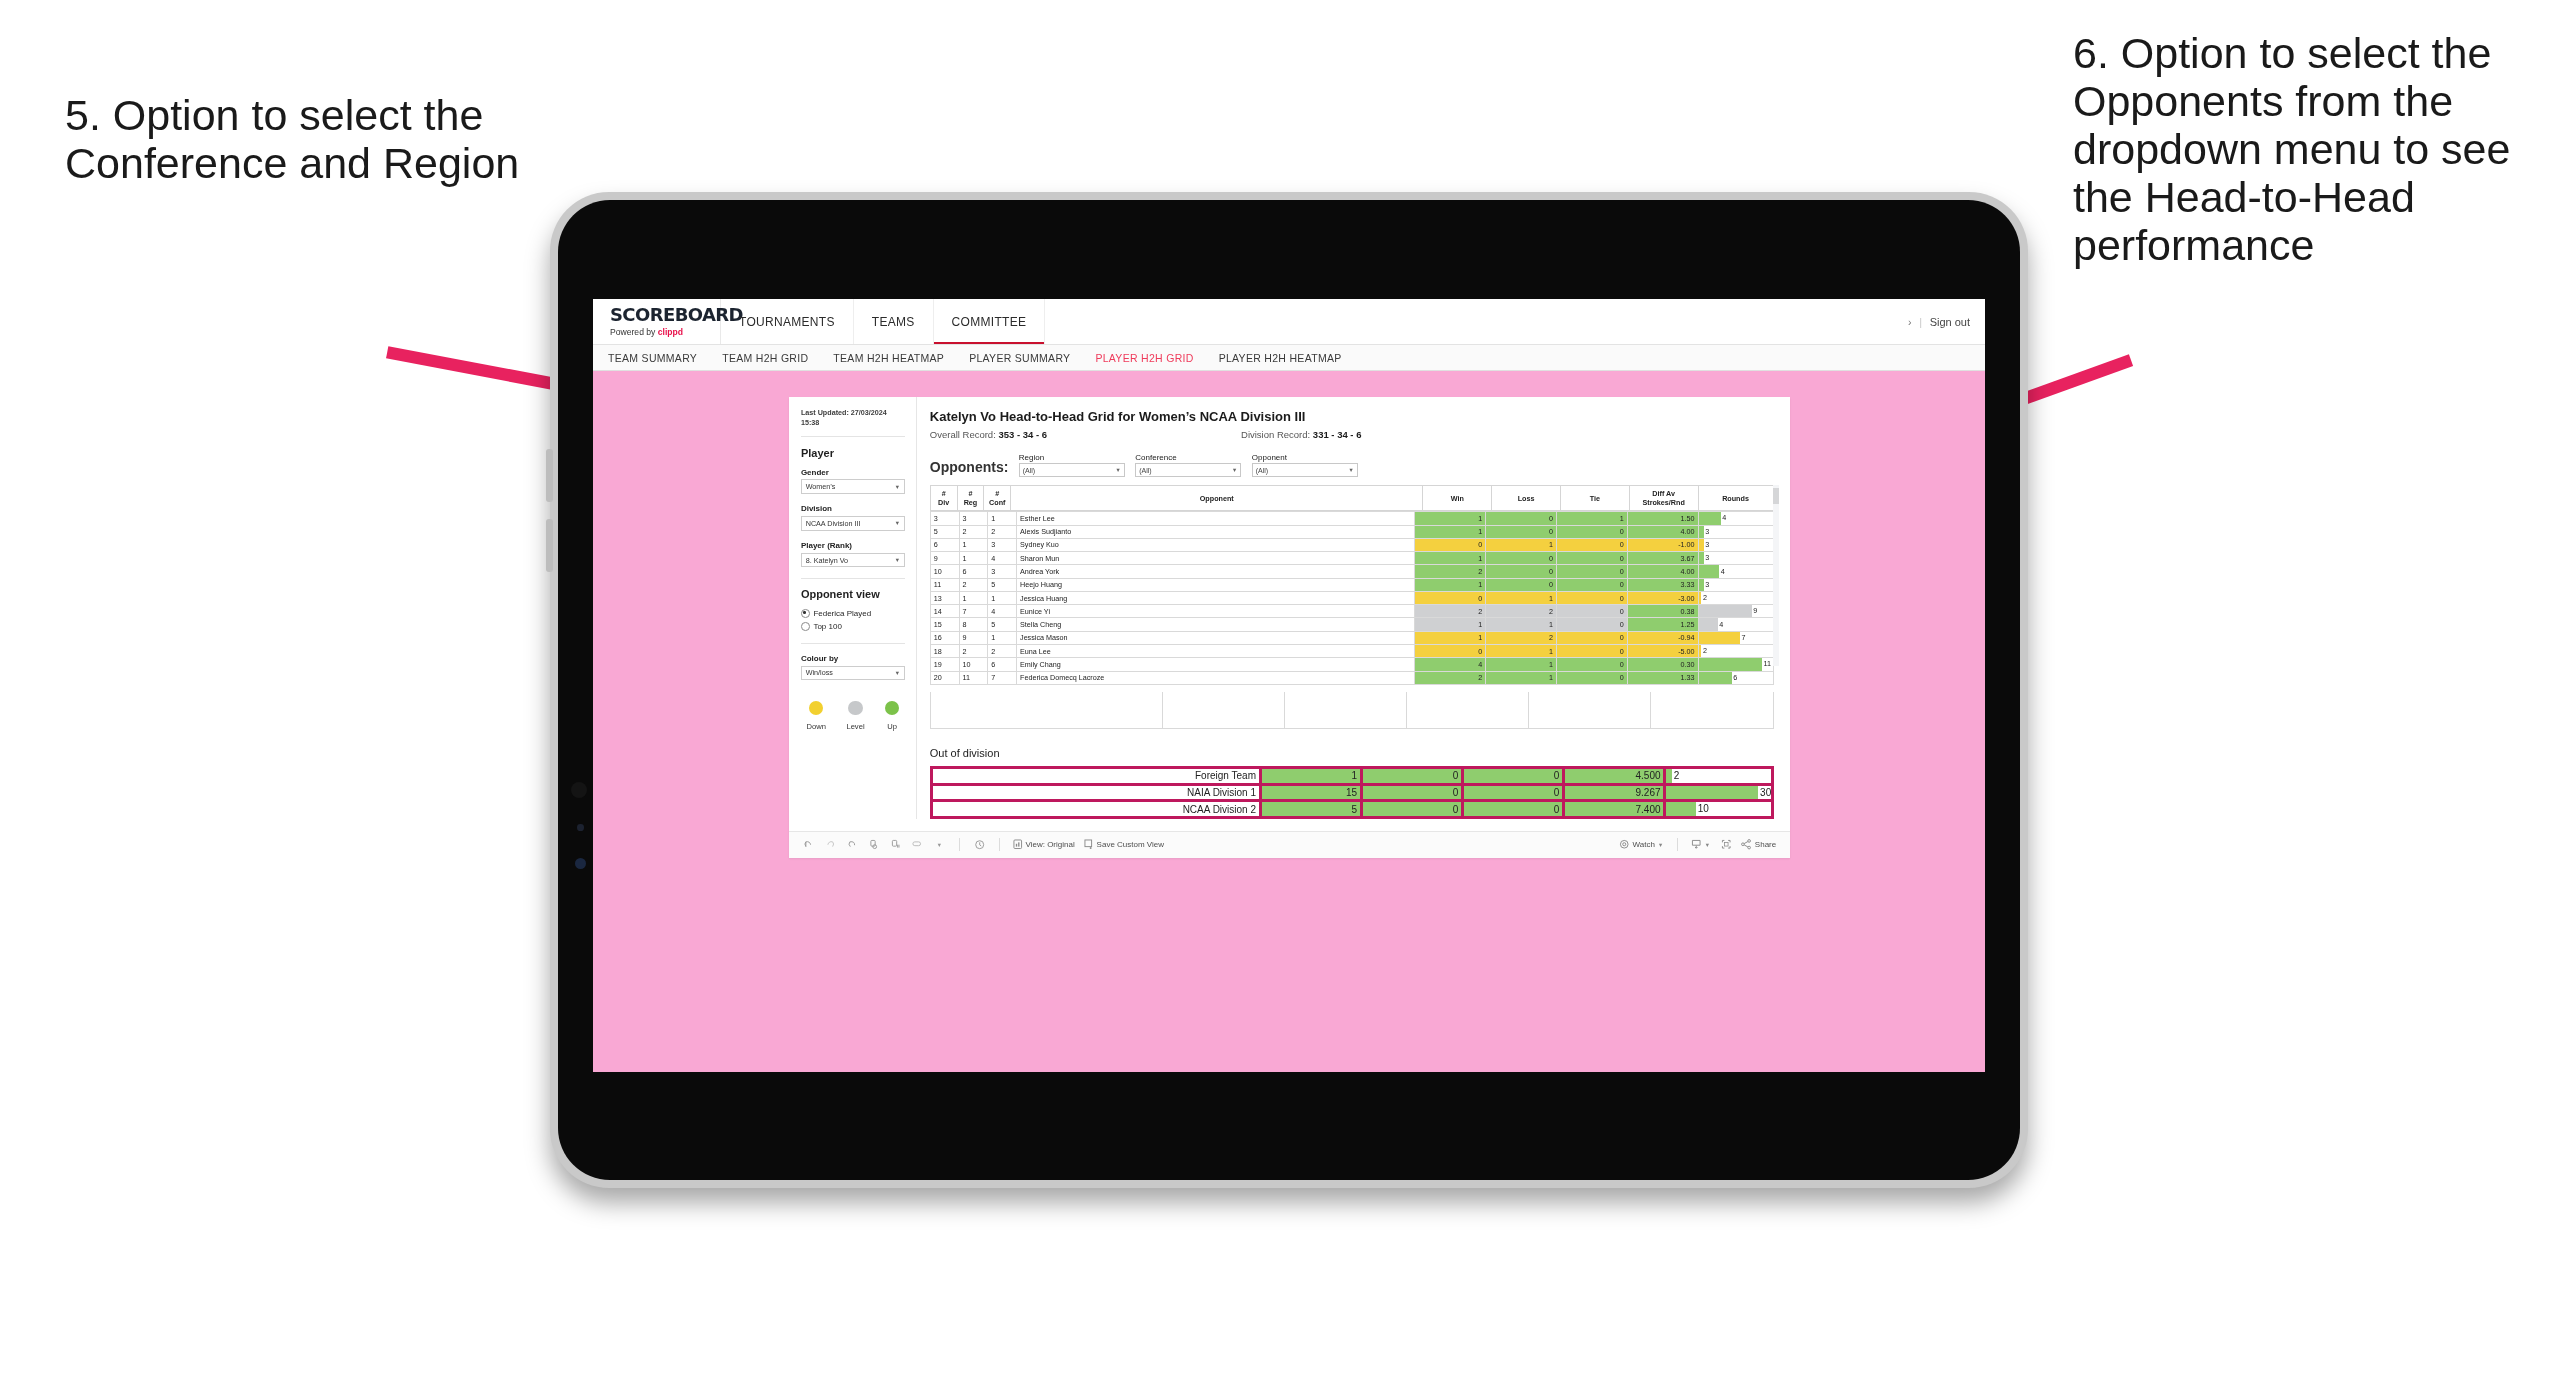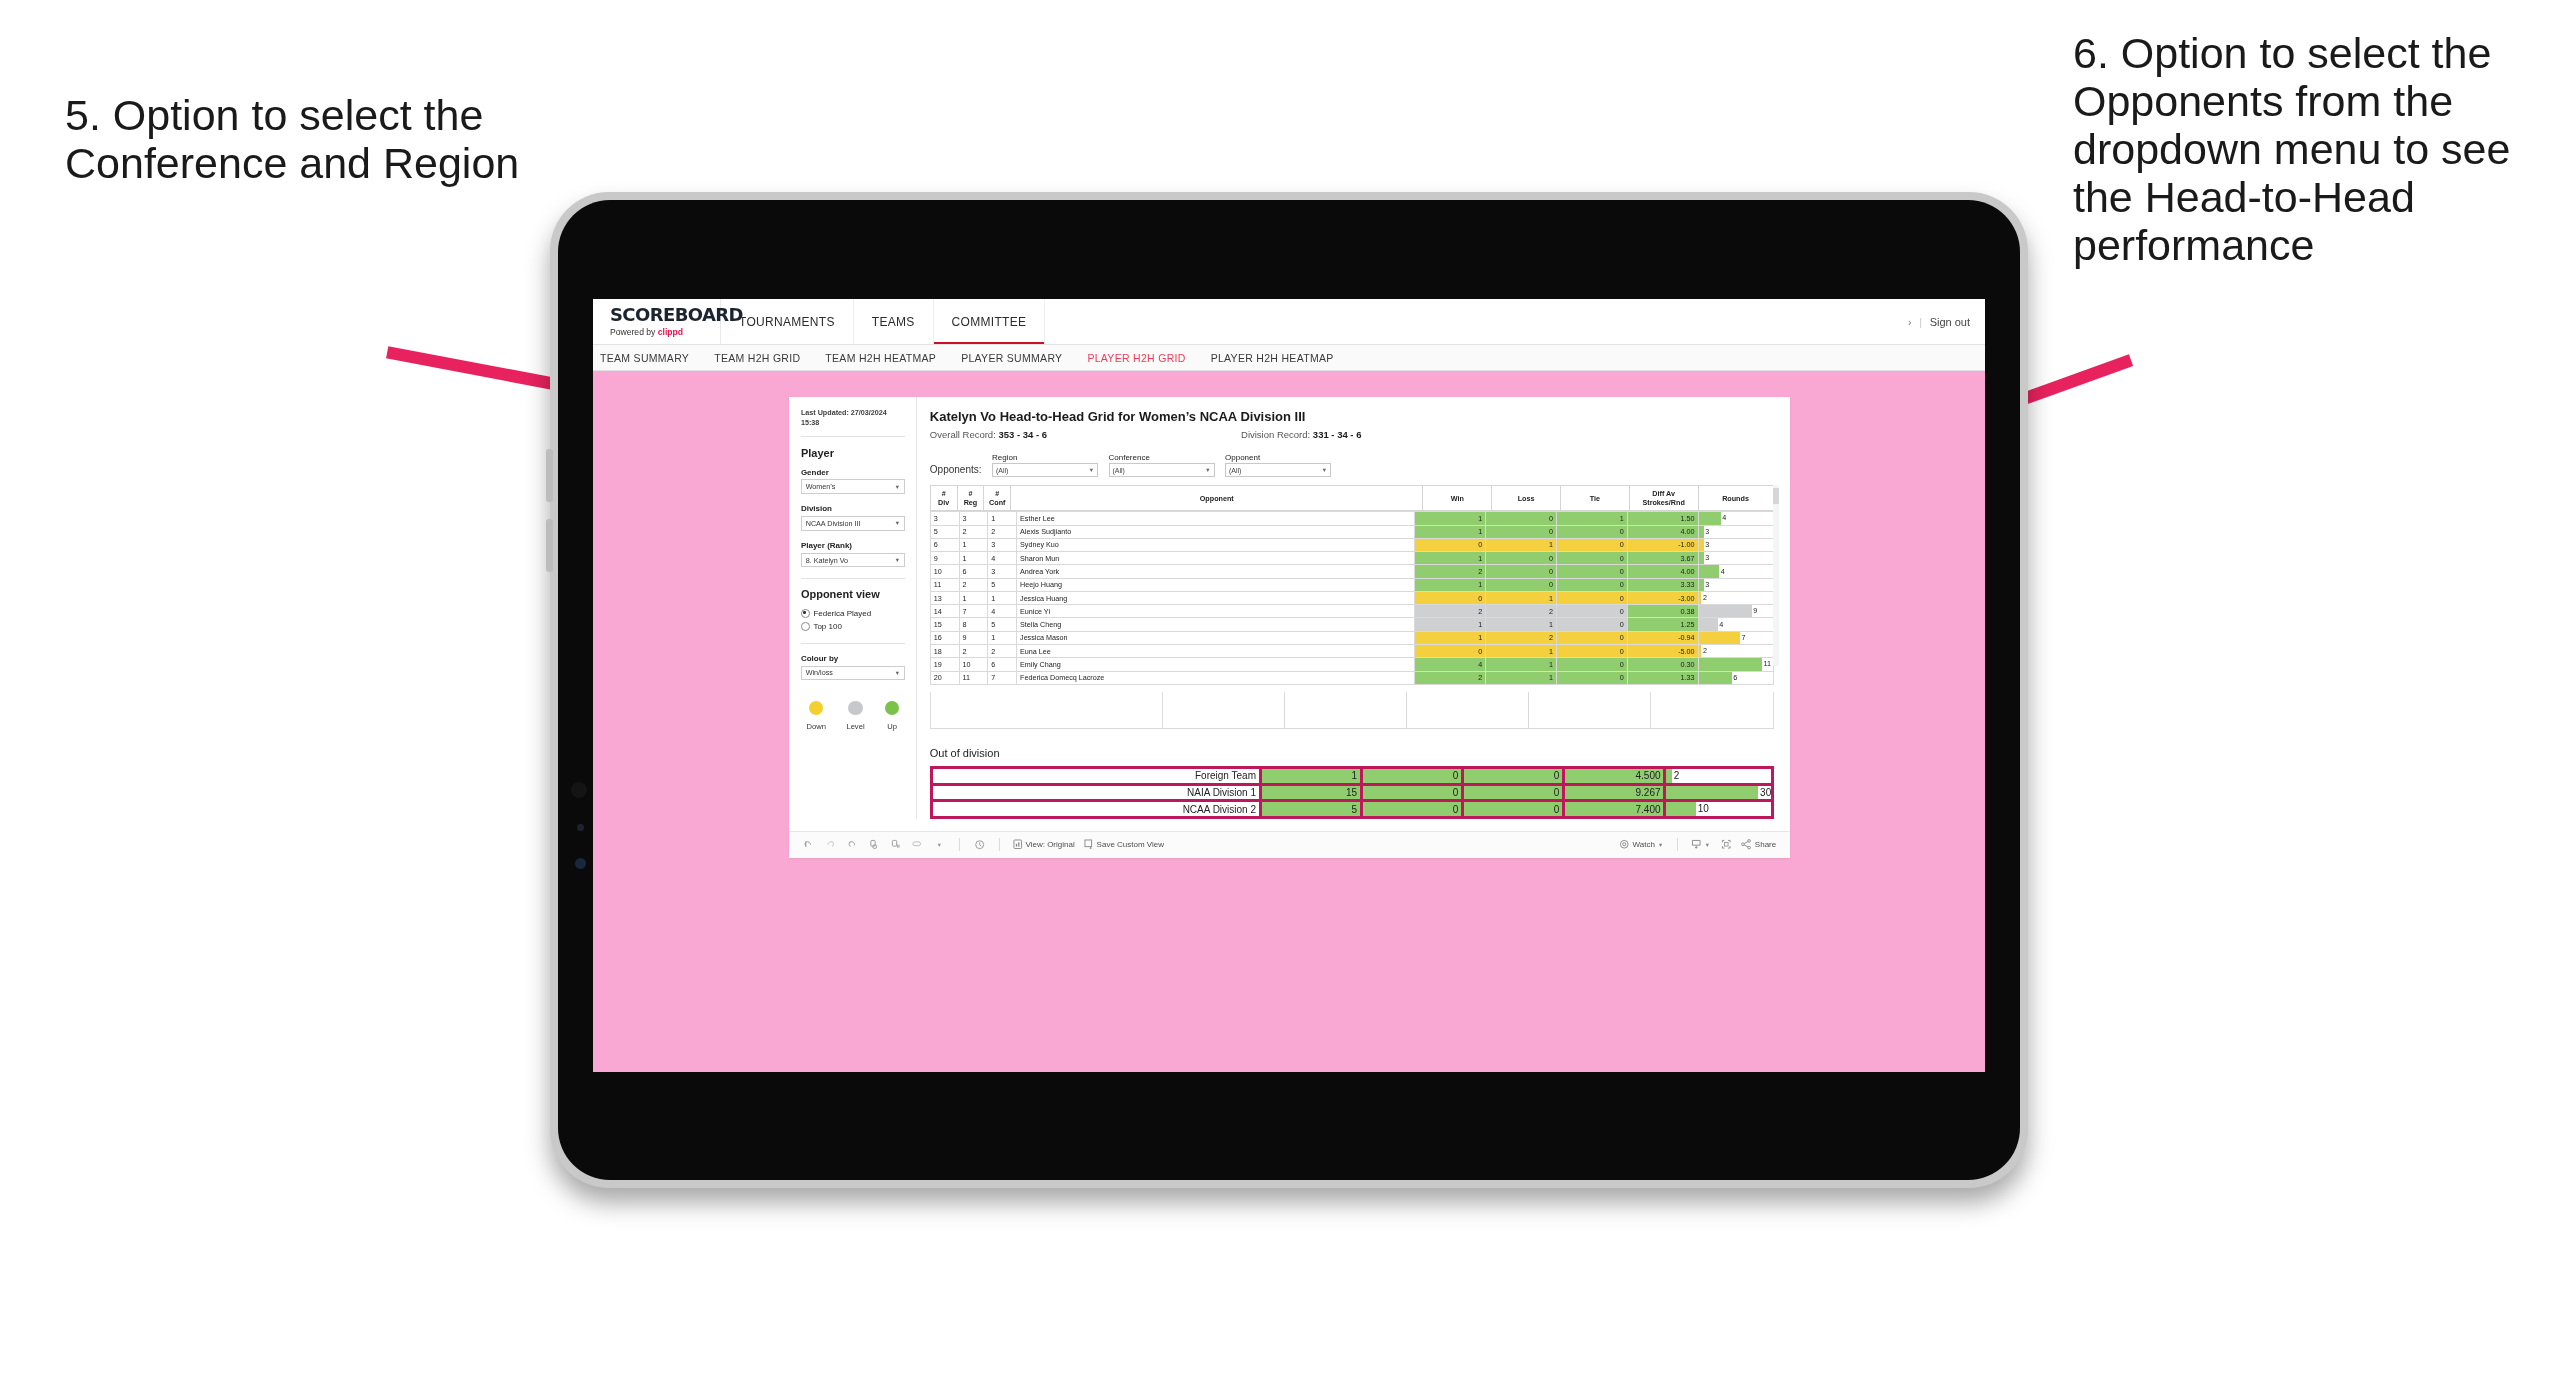--- a/index.html
+++ b/index.html
@@ -34,21 +34,21 @@
   .brand-sub{font-size:8.6px;color:#333;margin-top:2.9px;}
   .brand-sub b{color:#e8114b;font-weight:bold;}
   .navtab{display:flex;align-items:center;padding:0 18px;font-size:12px;color:#2b2b2b;
           letter-spacing:0.3px;border-right:1px solid #eee;position:relative;cursor:pointer;}
   .navtab.active:after{content:"";position:absolute;left:0;right:0;bottom:0;height:2.4px;background:#c8102e;}
   .nav-right{margin-left:auto;display:flex;align-items:center;gap:7.6px;padding-right:15px;font-size:11px;color:#444;}
   .nav-right .sep{color:#c9c9c9;}
   .chev{color:#777;font-size:10.5px;}
 
   .subnav{height:25px;background:#fafafa;border-bottom:1px solid #e0e0e0;display:flex;align-items:center;
-          padding-left:7px;gap:25px;}
+          padding-left:15px;gap:25px;}
   .subtab{font-size:10.5px;color:#3a3a3a;letter-spacing:0.3px;cursor:pointer;}
   .subtab.active{color:#ef3b5b;}
 
   .canvas{background:#f9a8d4;padding:26px 0 0 0;height:calc(100% - 71px);box-sizing:border-box;}
 
   
   .dash{margin:0 auto;width:1001px;background:#fff;display:flex;flex-direction:column;
         box-shadow:0 1px 1.9px rgba(0,0,0,.07);}
   .dash-body{display:flex;align-items:stretch;}
 
@@ -71,21 +71,21 @@
   .lg span{font-size:7.6px;color:#333;}
 
   
   .main{flex:1;padding:12.4px 16px 0 13.3px;box-sizing:border-box;}
   .h1{font-size:13px;font-weight:bold;color:#1b1b1b;margin-bottom:4.8px;}
   .records{display:flex;font-size:9.5px;color:#555;margin-bottom:12.4px;}
   .records b{color:#1b1b1b;}
   .rec2{margin-left:194px;}
 
   .filters{display:flex;align-items:flex-end;gap:10.5px;margin-bottom:8.6px;}
-  .fl-lab{font-size:10px;color:#333;padding-bottom:1.9px;}
+  .fl-lab{font-size:14px;color:#333;padding-bottom:1.9px;font-weight:bold;}
   .fcol{width:106px;}
   .fcol .fld-label{font-size:8px;font-weight:normal;color:#222;margin-bottom:1.9px;}
   .fsel{height:11.4px;border:1px solid #c8c8c8;background:#fff;display:flex;align-items:center;
         justify-content:space-between;padding:0 2.9px;font-size:7px;color:#444;cursor:pointer;}
   .fsel .car{font-size:5.7px;color:#666;}
 
   
   table{border-collapse:collapse;table-layout:fixed;}
   .grid{width:100%;font-size:7.2px;color:#222;}
   .grid th{border:1px solid #d5d5d5;font-weight:bold;padding:2.9px 1.9px;text-align:center;background:#fff;

